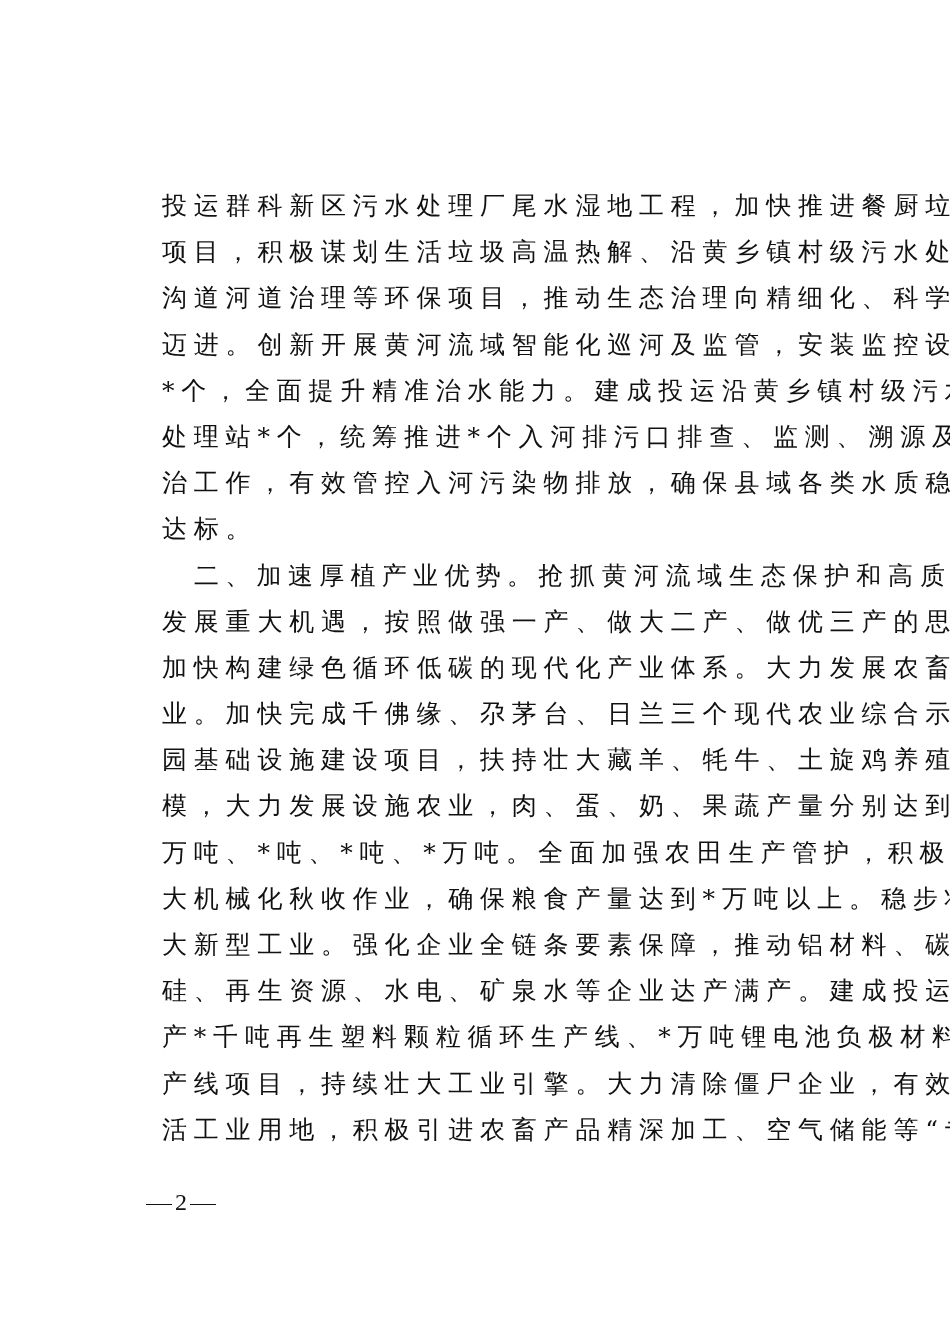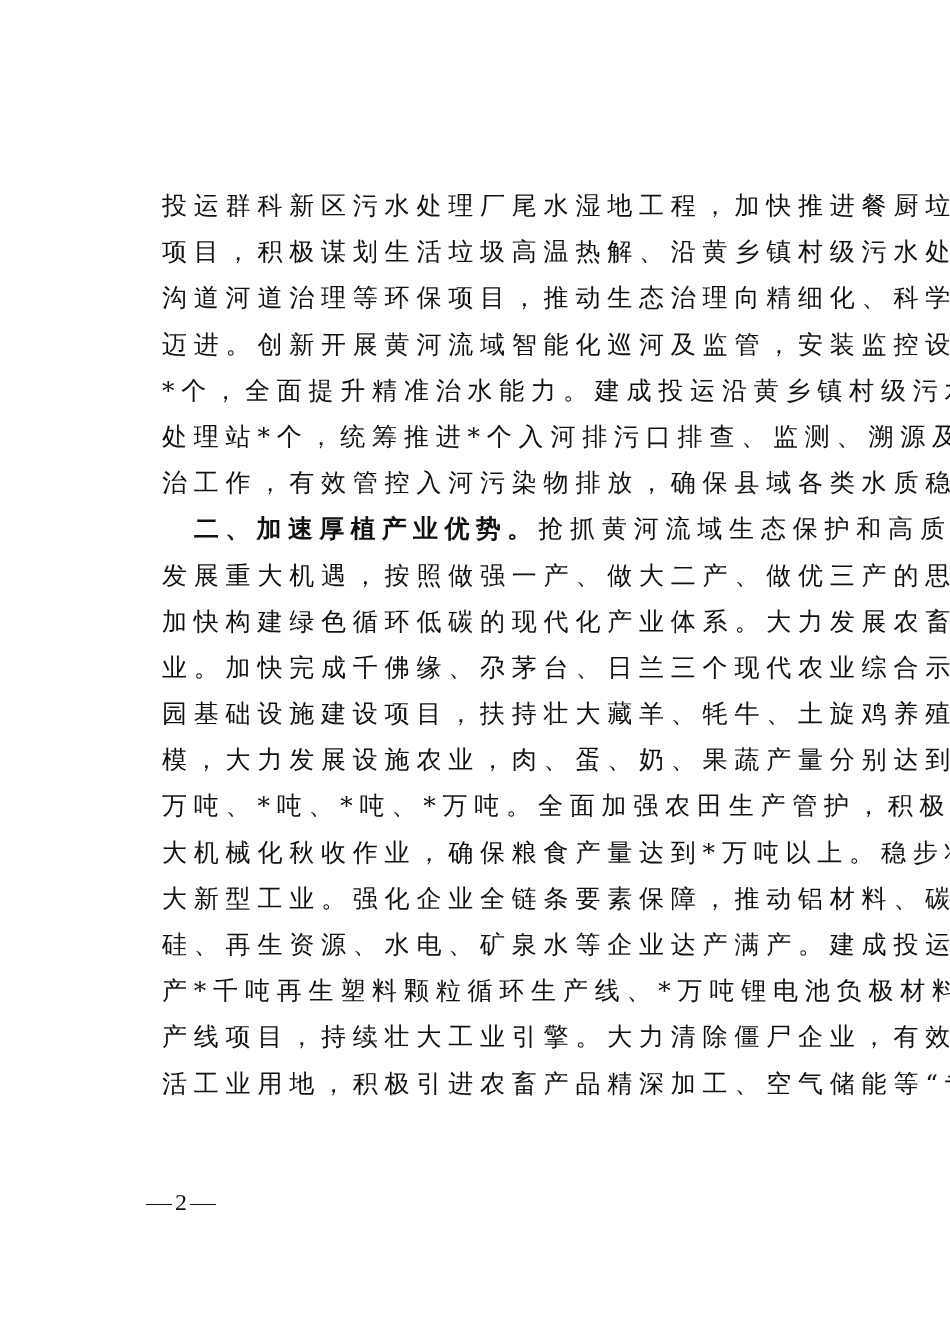--- a/index.html
+++ b/index.html
@@ -7,41 +7,42 @@
   .page { position: absolute; left: 0; top: 0; width: 950px; height: 1344px; background: #fff; }
   .body-text {
     position: absolute; left: 162px; top: 183px; width: 700px;
     font-family: "DejaVu Serif", "Liberation Serif", serif;
     font-size: 25px; color: #111;
   }
   .line {
     height: 46.2px; line-height: 46.2px; white-space: nowrap;
     letter-spacing: 6.8px;
   }
-  .heading { font-family: "DejaVu Sans", "Liberation Sans", sans-serif; font-weight: bold; letter-spacing: 6.3px; margin-left: 32px; }
+  .heading { font-family: "DejaVu Sans", "Liberation Sans", sans-serif; font-weight: normal; letter-spacing: 6.3px; margin-left: 32px; }
   .footer {
     position: absolute; left: 143px; top: 1189px;
     font-family: "Liberation Serif", "DejaVu Serif", serif;
     font-size: 24px; color: #111; white-space: nowrap;
   }
   .footer .dash { display: inline-block; width: 26px; height: 1px; background: #111; vertical-align: middle; margin: 0 3px; }
 </style>
 </head>
 <body>
 
 <div class="page">
   <div class="body-text">
     <div>
       <div class="line">投运群科新区污水处理厂尾水湿地工程，加快推进餐厨垃圾</div>
       <div class="line">项目，积极谋划生活垃圾高温热解、沿黄乡镇村级污水处理、</div>
       <div class="line">沟道河道治理等环保项目，推动生态治理向精细化、科学化</div>
       <div class="line">迈进。创新开展黄河流域智能化巡河及监管，安装监控设备</div>
       <div class="line">*个，全面提升精准治水能力。建成投运沿黄乡镇村级污水</div>
       <div class="line">处理站*个，统筹推进*个入河排污口排查、监测、溯源及整</div>
       <div class="line">治工作，有效管控入河污染物排放，确保县域各类水质稳定</div>
+      <div class="line">达标。</div>
     </div>
     <div>
       <div class="line"><span class="heading">二、加速厚植产业优势。</span><span>抢抓黄河流域生态保护和高质量</span></div>
       <div class="line">发展重大机遇，按照做强一产、做大二产、做优三产的思路，</div>
       <div class="line">加快构建绿色循环低碳的现代化产业体系。大力发展农畜产</div>
       <div class="line">业。加快完成千佛缘、尕茅台、日兰三个现代农业综合示范</div>
       <div class="line">园基础设施建设项目，扶持壮大藏羊、牦牛、土旋鸡养殖规</div>
       <div class="line">模，大力发展设施农业，肉、蛋、奶、果蔬产量分别达到*</div>
       <div class="line">万吨、*吨、*吨、*万吨。全面加强农田生产管护，积极扩</div>
       <div class="line">大机械化秋收作业，确保粮食产量达到*万吨以上。稳步壮</div>

